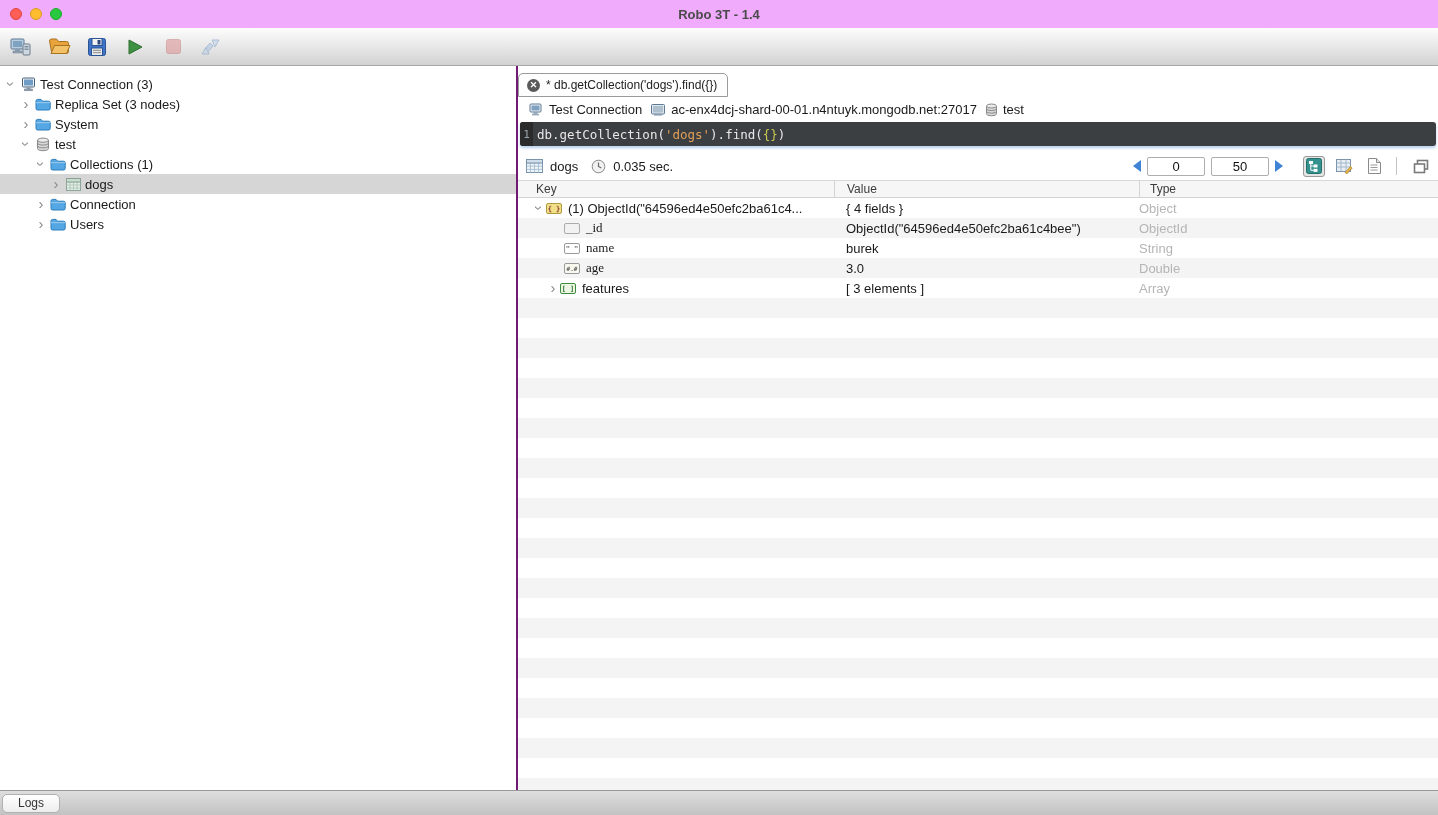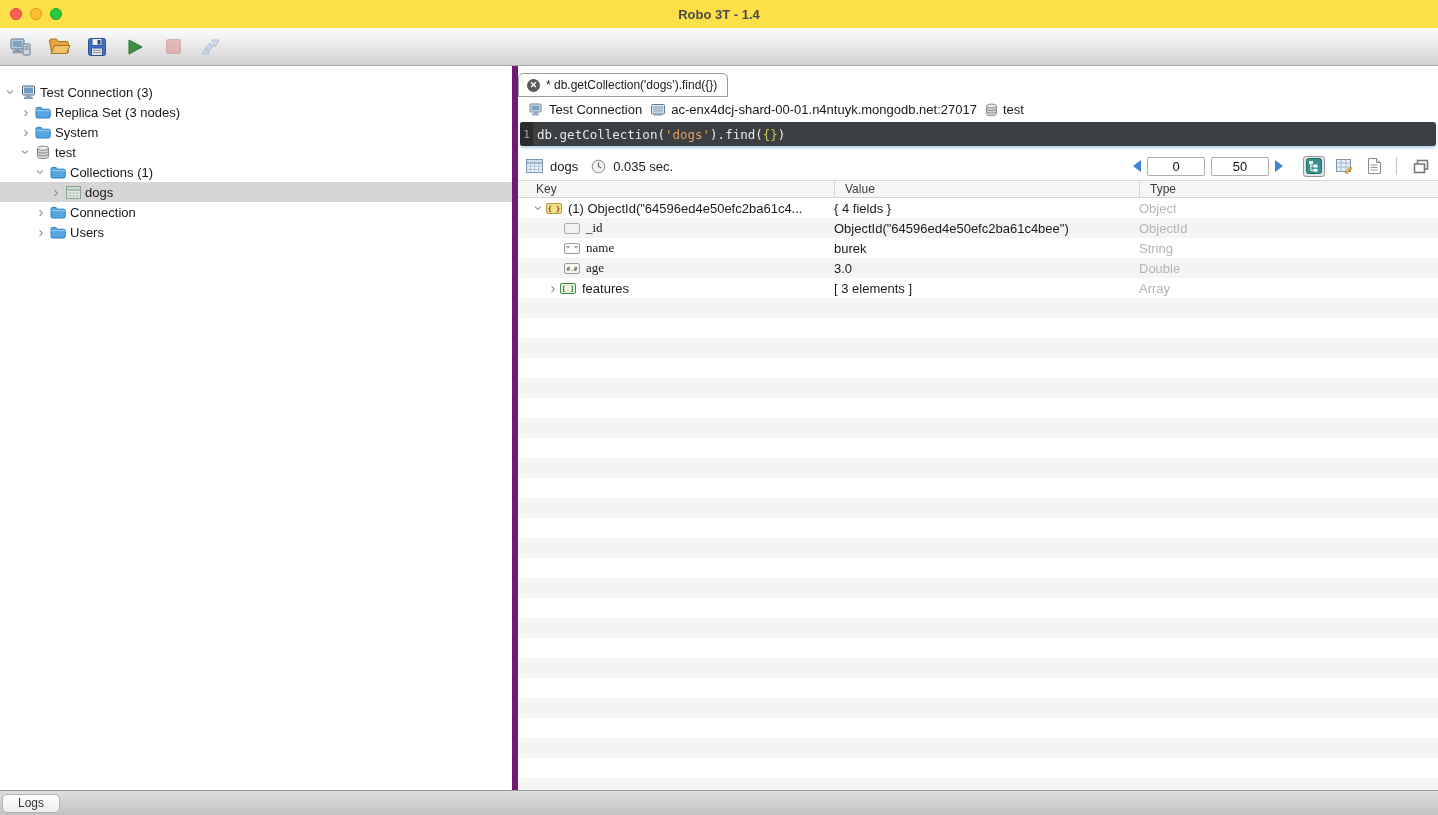--- a/index.html
+++ b/index.html
@@ -1,36 +1,36 @@
 <!DOCTYPE html>
 <html><head>
 <meta charset="utf-8">
 <style>
   * { margin:0; padding:0; box-sizing:border-box; }
   html,body { width:1438px; height:815px; background:#e8e8e8; }
   body { font-family:"Liberation Sans", sans-serif; font-size:13px; color:#1a1a1a; }
   .window { width:1438px; height:815px; display:flex; flex-direction:column; overflow:hidden; background:#fff; }
 
   
-  .titlebar { height:28px; background:#fde047; position:relative; display:flex; align-items:center; justify-content:center; flex:none; }
+  .titlebar { height:28px; background:#f0abfc; position:relative; display:flex; align-items:center; justify-content:center; flex:none; }
   .traffic { position:absolute; left:10px; top:8px; display:flex; gap:8px; }
   .light { width:12px; height:12px; border-radius:50%; }
   .light.red { background:#ff5f57; border:1px solid #e0443e; }
   .light.yellow { background:#febc2e; border:1px solid #d89c22; }
   .light.green { background:#28c840; border:1px solid #1aab29; }
   .wtitle { font-weight:bold; font-size:13px; color:#4a4a4a; }
 
   
   .toolbar { height:38px; flex:none; background:linear-gradient(#fdfdfd,#d2d2d2); border-bottom:1px solid #a8a8a8; display:flex; align-items:center; padding-left:8px; gap:12px; }
   .tbtn { width:26px; height:26px; display:flex; align-items:center; justify-content:center; border-radius:3px; }
   .tbtn.disabled { opacity:.55; }
 
   
   .main { flex:1; display:flex; min-height:0; }
-  .sidebar { width:518px; flex:none; background:#fff; border-right:6px solid #701a75; padding-top:16px; overflow:hidden; }
+  .sidebar { width:518px; flex:none; background:#fff; border-right:2px solid #701a75; padding-top:8px; overflow:hidden; }
   .titem { height:20px; display:flex; align-items:center; white-space:nowrap; cursor:default; }
   .titem.selected { background:#d6d6d6; }
   .chev { width:14px; flex:none; text-align:center; color:#8a8a8a; font-size:15px; line-height:14px; display:inline-block; }
   .chev.expanded { transform:rotate(90deg); }
   .chev.none { visibility:hidden; }
   .ticon-slot { width:20px; flex:none; display:flex; align-items:center; justify-content:center; }
   .tlabel { padding-left:2px; }
 
   
   .content { flex:1; display:flex; flex-direction:column; min-width:0; background:#fff; }
@@ -61,21 +61,21 @@
   .pag-input { width:58px; height:19px; border:1px solid #adadad; border-radius:2px; text-align:center; font-size:13px; font-family:"Liberation Sans", sans-serif; color:#111; background:#fff; }
   .vbtn { width:22px; height:21px; display:flex; align-items:center; justify-content:center; border-radius:3px; border:1px solid transparent; margin-left:2px; }
   .vbtn.selected { border:1px solid #9a9a9a; background:#e4e4e4; }
   .vsep { width:1px; height:18px; background:#c4c4c4; margin:0 5px; }
 
   
   .grid-header { height:18px; flex:none; display:flex; background:#f6f6f6; border-top:1px solid #d8d8d8; border-bottom:1px solid #d4d4d4; font-size:12px; color:#3c3c3c; align-items:center; }
   .gh-cell { padding-left:10px; height:100%; display:flex; align-items:center; }
   .gh-cell + .gh-cell { border-left:1px solid #d4d4d4; }
   .col-key { width:308px; flex:none;margin-left:8px; }
-  .col-value { width:305px; flex:none; }
+  .col-value { width:305px; flex:none;padding-left:12px; }
   .col-type { flex:1; }
 
   .grid-body { flex:1; background:repeating-linear-gradient(to bottom,#ffffff 0px,#ffffff 20px,#f4f4f4 20px,#f4f4f4 40px); overflow:hidden; }
   .grow { height:20px; display:flex; align-items:center; font-size:13px; }
   .gc { display:flex; align-items:center; overflow:hidden; white-space:nowrap; }
   .gc.col-type { color:#b5b5b5;text-align:center; }
   .kdepth0 { padding-left:6px; }
   .kdepth1 { padding-left:24px;font-family:Liberation Serif, serif; }
   .ticon { width:16px; height:11px; border-radius:2px; font:bold 7px/10px "DejaVu Sans Mono", monospace; text-align:center; display:inline-block; flex:none; margin-right:6px; }
   .ticon-object { background:#f0e087; border:1px solid #b09a40; color:#8a3030; }

